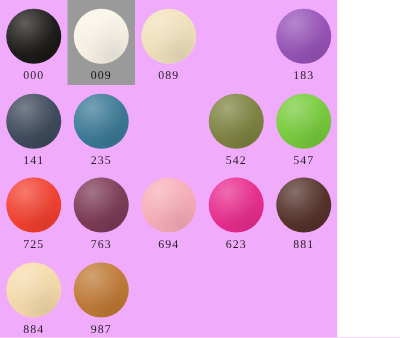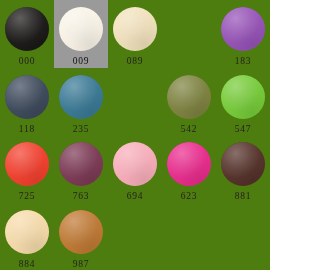--- a/index.html
+++ b/index.html
@@ -80,41 +80,41 @@
     white-space: nowrap;
   }
 
   .swatch-cell.is-selected .swatch-label {
     color: #111010;
   }
 </style>
 </head>
 <body>
 
-<div id="palette-grid" style="background: #4d7c0f;">
+<div id="palette-grid" style="background: #f0abfc;">
     <div class="swatch-cell">
       <div class="swatch-disc" style="background: rgb(28, 26, 24);"></div>
       <div class="swatch-label">000</div>
     </div>
     <div class="swatch-cell is-selected">
       <div class="swatch-disc" style="background: rgb(250, 244, 232);"></div>
       <div class="swatch-label">009</div>
     </div>
     <div class="swatch-cell">
       <div class="swatch-disc" style="background: rgb(242, 226, 189);"></div>
       <div class="swatch-label">089</div>
     </div>
     <div class="swatch-cell is-empty"></div>
     <div class="swatch-cell">
       <div class="swatch-disc" style="background: rgb(151, 83, 184);"></div>
       <div class="swatch-label">183</div>
     </div>
     <div class="swatch-cell">
       <div class="swatch-disc" style="background: rgb(62, 74, 92);"></div>
-      <div class="swatch-label">118</div>
+      <div class="swatch-label">141</div>
     </div>
     <div class="swatch-cell">
       <div class="swatch-disc" style="background: rgb(59, 122, 150);"></div>
       <div class="swatch-label">235</div>
     </div>
     <div class="swatch-cell is-empty"></div>
     <div class="swatch-cell">
       <div class="swatch-disc" style="background: rgb(126, 131, 64);"></div>
       <div class="swatch-label">542</div>
     </div>

